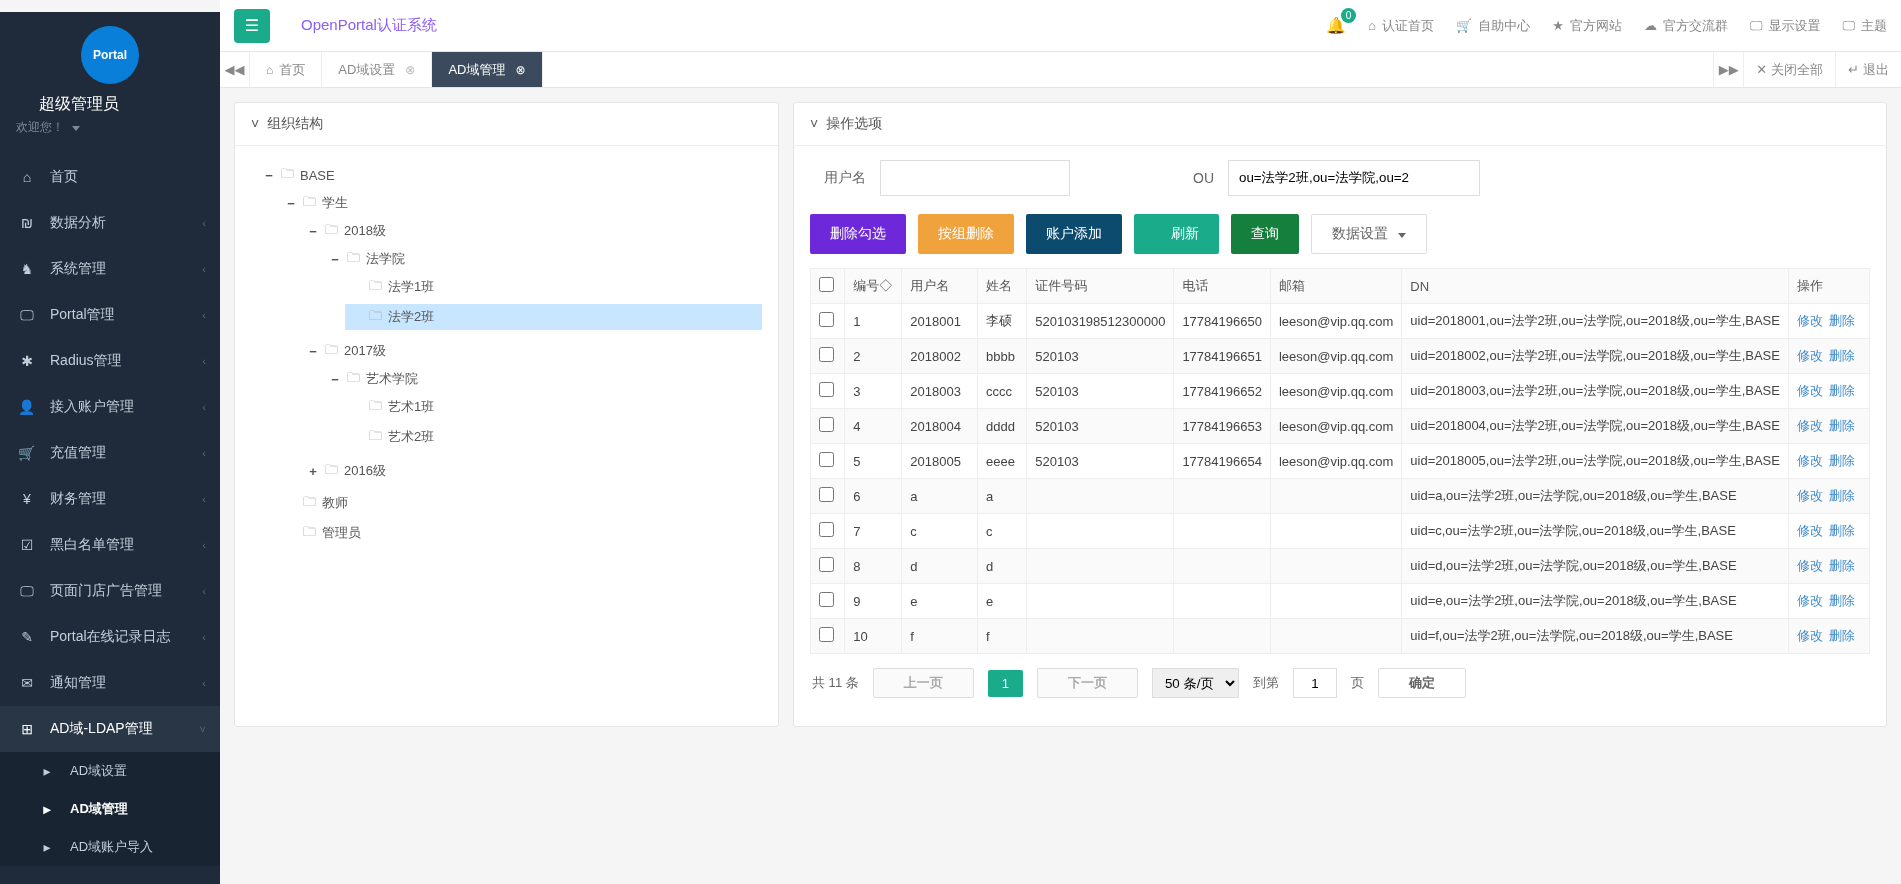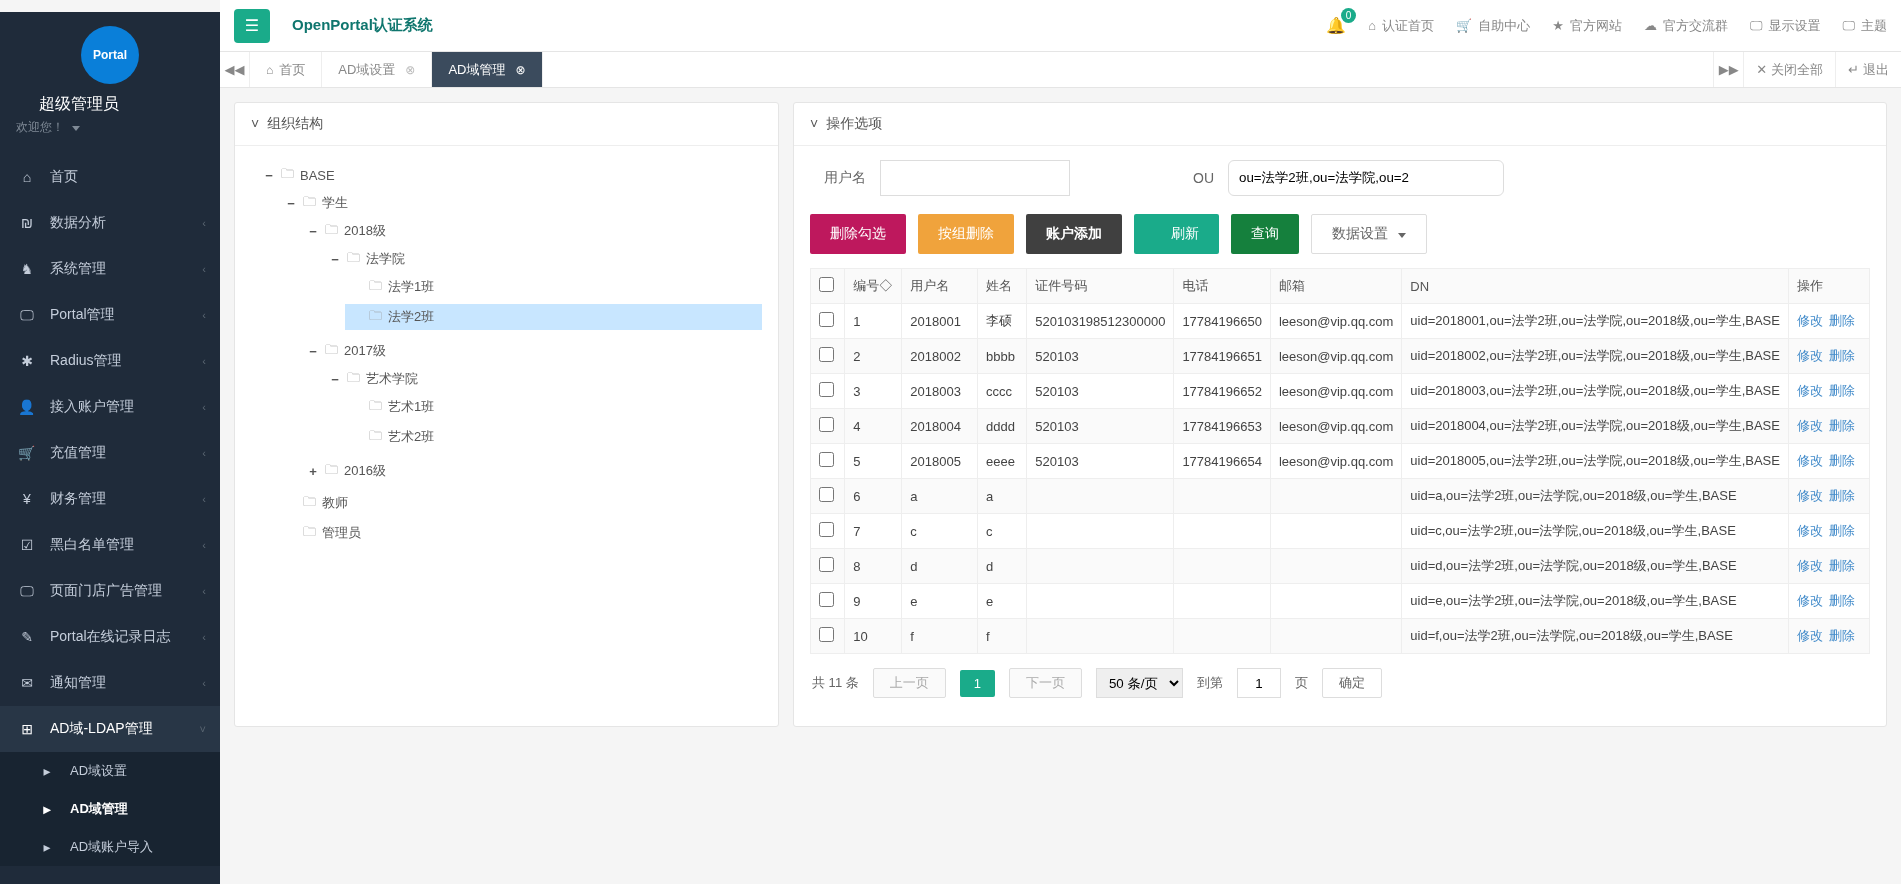--- a/index.html
+++ b/index.html
@@ -16,21 +16,21 @@
 .sidebar .nav-item.active { background:#283646; color:#fff; }
 .sidebar .nav-item .ico { width:18px; text-align:center; margin-right:14px; font-size:14px; }
 .sidebar .nav-item .chev { position:absolute; right:14px; font-size:11px; color:#5a6672; }
 .sidebar .sub { background:#182431; }
 .sidebar .sub .nav-item { padding:10px 18px 10px 38px; font-size:13px; }
 .sidebar .sub .nav-item.current { color:#fff; font-weight:bold; }
 
 
 .topbar { position:fixed; left:220px; right:0; top:0; height:52px; background:#fff; border-bottom:1px solid #e5e5e5; display:flex; align-items:center; padding:0 14px; z-index:40; }
 .hamburger { width:36px; height:34px; background:#1aab8a; color:#fff; display:flex; align-items:center; justify-content:center; border-radius:4px; cursor:pointer; font-size:16px; }
-.brand { margin-left:22px; color:#0f766e; font-size:15px;font-weight:bold; }
+.brand { margin-left:31px; color:#8b5cf6; font-size:15px; }
 .top-right { margin-left:auto; display:flex; align-items:center; gap:22px; color:#888; font-size:13px; }
 .top-right .titem { display:flex; align-items:center; gap:6px; cursor:pointer; }
 .bell { position:relative; font-size:16px; }
 .bell .badge { position:absolute; top:-8px; right:-10px; background:#1aab8a; color:#fff; font-size:10px; padding:0 5px; border-radius:8px; line-height:15px; }
 
 
 .tabsbar { position:fixed; left:220px; right:0; top:52px; height:36px; background:#fff; border-bottom:1px solid #e5e5e5; display:flex; align-items:stretch; font-size:13px; color:#888; z-index:39; }
 .tabsbar .scroll-btn { width:30px; display:flex; align-items:center; justify-content:center; cursor:pointer; border-right:1px solid #eee; }
 .tabsbar .scroll-btn.right-b { border-left:1px solid #eee; border-right:none; }
 .tabsbar .tab { display:flex; align-items:center; padding:0 16px; gap:6px; border-right:1px solid #eee; cursor:pointer; }
@@ -56,27 +56,27 @@
 .tree li { position:relative; padding:2px 0; }
 .tree .node { display:flex; align-items:center; gap:6px; padding:2px 6px; cursor:pointer; font-size:13px; color:#555; white-space:nowrap; }
 .tree .node .toggle { width:12px; text-align:center; color:#555; font-size:13px; font-weight:bold; }
 .tree .node .folder { color:#999; font-size:13px; }
 .tree .node.selected { background:#c8e6ff; }
 
 
 .form-row { display:flex; align-items:center; gap:14px; margin-bottom:18px; flex-wrap:wrap; }
 .form-row label { color:#666; font-size:14px; min-width:56px; text-align:right; }
 .form-row .ipt { height:36px; border:1px solid #ddd; padding:0 10px; width:190px; }
-.form-row .ipt.wide { width:276px;border-radius:6px; }
+.form-row .ipt.wide { width:252px; }
 
 .btns { display:flex; gap:12px; margin-bottom:14px; flex-wrap:wrap; }
 .btn { height:40px; padding:0 20px; border:none; color:#fff; cursor:pointer; font-size:14px; display:flex; align-items:center; gap:6px; border-radius:2px; }
-.btn.red    { background:#be185d; }
+.btn.red    { background:#6d28d9; }
 .btn.orange { background:#f0a33c; }
-.btn.orange2{ background:#404040;font-weight:bold; }
+.btn.orange2{ background:#0c4a6e; }
 .btn.green  { background:#1aab8a;padding-left:37px; }
 .btn.blue   { background:#15803d; }
 .btn.plain  { background:#fff; color:#666; border:1px solid #ddd;align-items:center; }
 
 
 .tbl { width:100%; border-collapse:collapse; font-size:13px; color:#444; }
 .tbl th, .tbl td { border:1px solid #eee; padding:8px 8px; text-align:left; white-space:nowrap; overflow:hidden; text-overflow:ellipsis; }
 .tbl th { background:#fafafa; color:#555; font-weight:normal; }
 .tbl tr:nth-child(even) td { background:#fafafa; }
 .tbl .op a { color:#428bca; margin-right:6px; cursor:pointer; }
@@ -86,21 +86,21 @@
 .tbl .col-user{width:82px;}
 .tbl .col-name{width:52px;}
 .tbl .col-id{width:124px;}
 .tbl .col-phone{width:72px;}
 .tbl .col-mail{width:96px;}
 .tbl .col-dn{width:330px;}
 .tbl .col-op{width:58px;}
 
 
 .pager { display:flex; align-items:center; gap:14px; padding:14px 2px; font-size:13px; color:#666; }
-.pager .pbtn { padding:5px 16px; border:1px solid #ddd; color:#aaa; background:#fafafa; cursor:not-allowed; border-radius:2px; }
+.pager .pbtn { padding:5px 30px; border:1px solid #ddd; color:#aaa; background:#fafafa; cursor:not-allowed; border-radius:2px;font-weight:bold; }
 .pager .pnum { padding:6px 14px; background:#1aab8a; color:#fff; border-radius:2px; }
 .pager select, .pager input { height:30px; border:1px solid #ddd; padding:0 8px; }
 .pager input { width:44px; text-align:center; }
 
 .chev-down::after { content:""; display:inline-block; width:0; height:0; border-left:4px solid transparent; border-right:4px solid transparent; border-top:5px solid currentColor; margin-left:4px; vertical-align:middle; }
 </style>
 </head>
 <body>
 
 <div class="sidebar">

